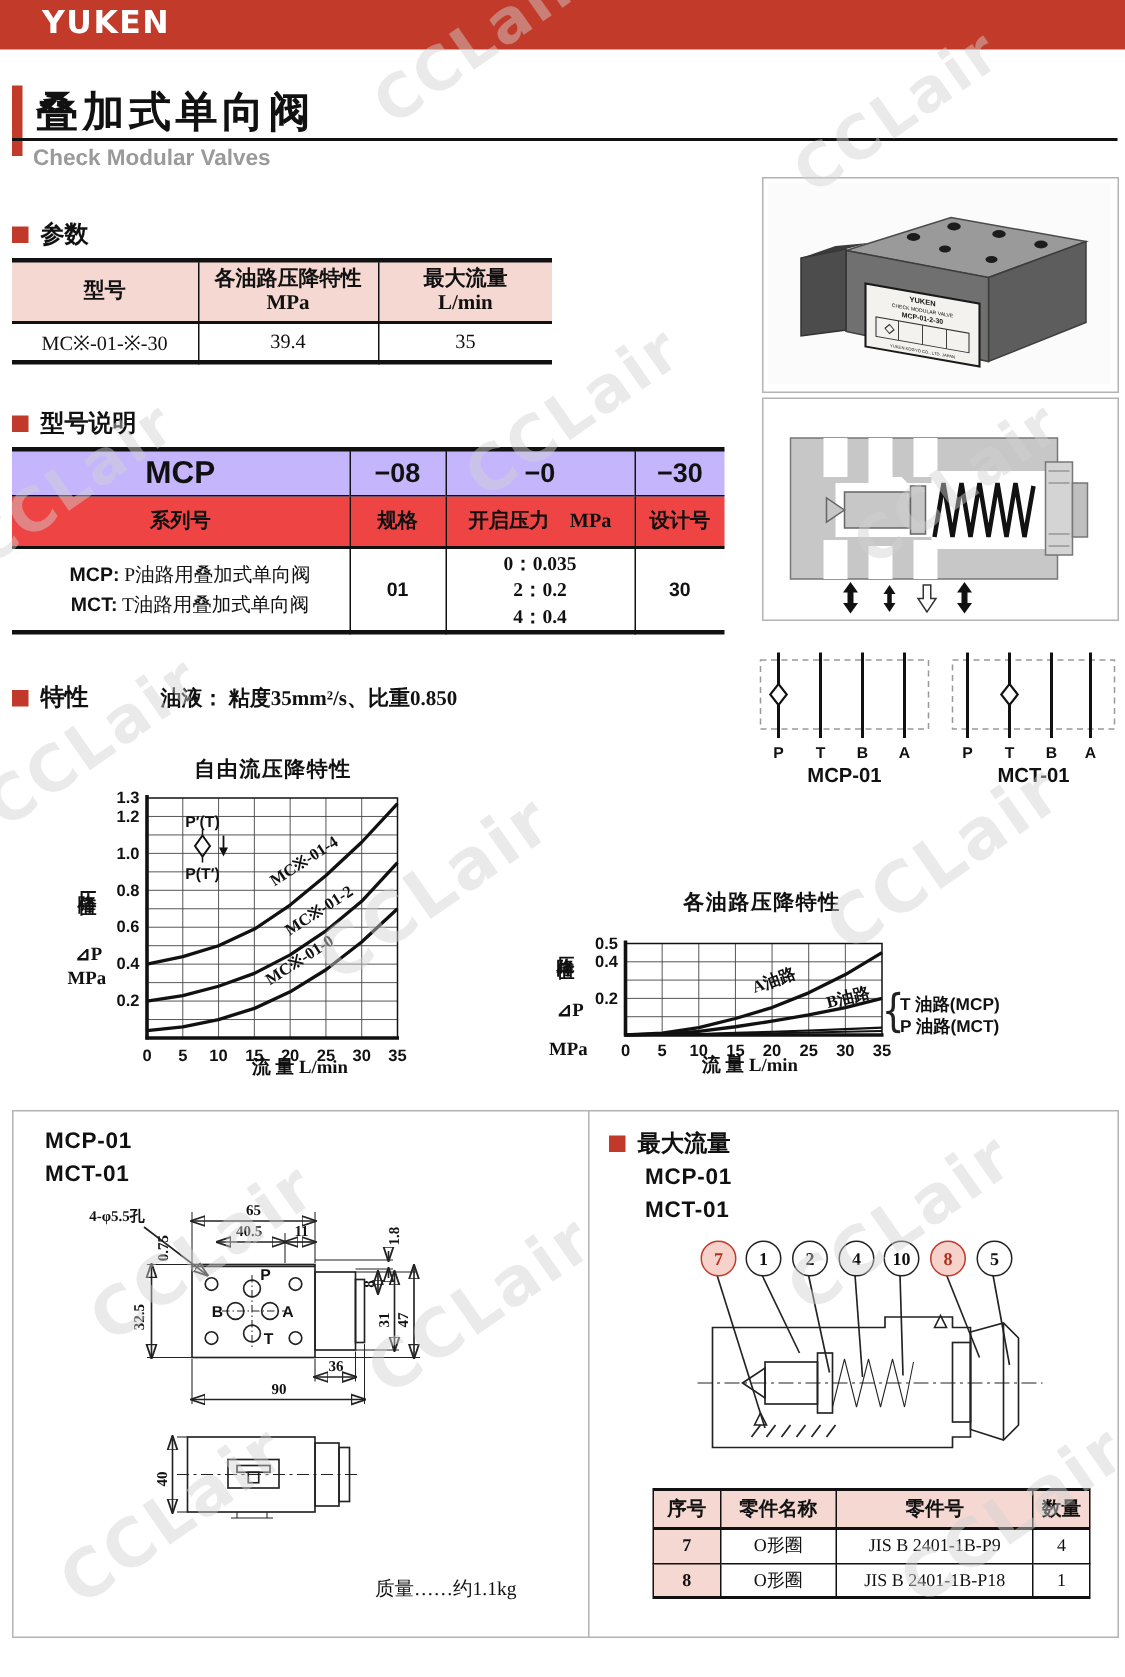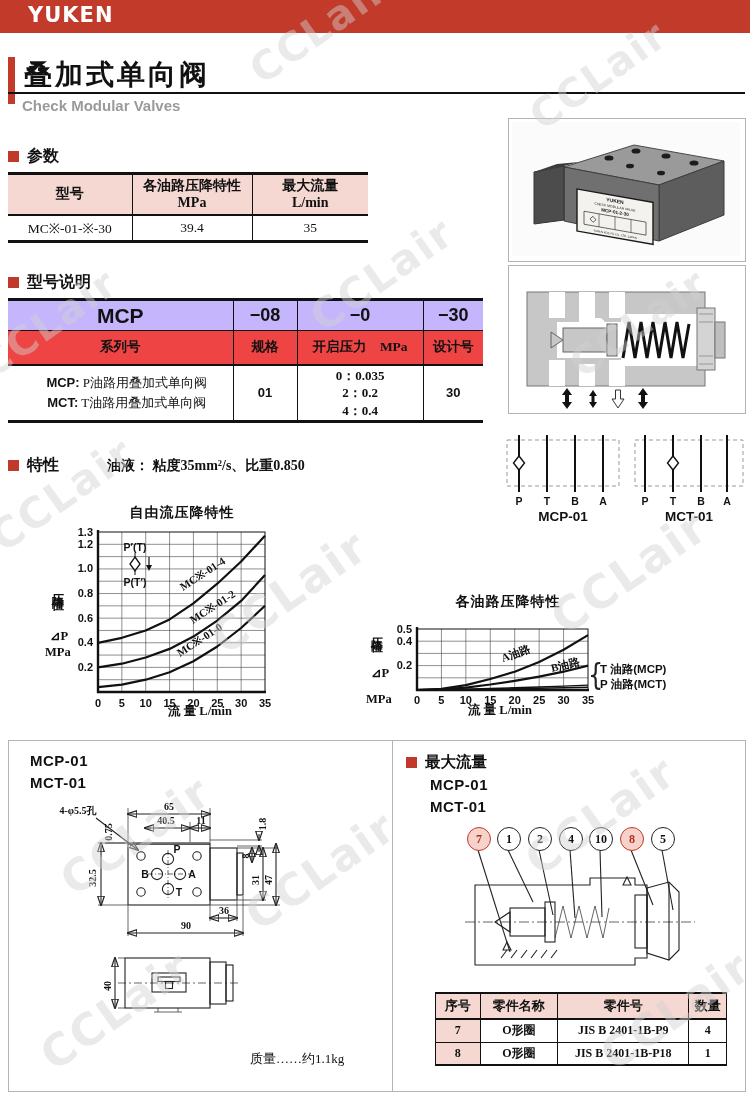--- a/index.html
+++ b/index.html
@@ -39,21 +39,21 @@
   .t-model .r2{background:#ef4444;border-bottom:2.5px solid #111;height:34px;}
   .t-model .r2 td{font-weight:600;font-size:13.5px;font-family:"Liberation Serif","DejaVu Serif",serif;}
   .t-model .r3{height:56px;}
   .t-model .r3 td{font-size:13px;}
   .mline{text-align:left;font-size:12.5px;line-height:1.5;padding-left:14px;font-family:"Liberation Serif","DejaVu Serif",serif;}
   .mline b{font-family:"Liberation Sans",sans-serif;}
   .plist{font-weight:600;font-size:13px;line-height:1.35;font-family:"Liberation Serif","DejaVu Serif",serif;}
   .bold14{font-weight:bold;font-size:14px;}
   .t-seal{left:435px;top:992px;width:292px;border-top:2.5px solid #111;border-bottom:2.5px solid #111;}
   .t-seal th,.t-seal td{border:1px solid #111;text-align:center;vertical-align:middle;
-      font-family:"Liberation Serif","DejaVu Serif",serif;font-weight:bold;}
+      font-family:"Liberation Serif","DejaVu Serif",serif;}
   .t-seal thead tr{background:#f5d8d2;border-bottom:2px solid #111;height:26px;}
   .t-seal thead th{font-weight:600;font-size:13px;}
   .t-seal tbody tr{height:23px;}
   .t-seal td{font-size:12px;}
   .t-seal td.no{background:#f5d8d2;font-weight:bold;}
   
   .gbox{position:absolute;border:1px solid #b3b3b3;background:#fff;z-index:1;}
   
   svg{position:absolute;overflow:visible;z-index:2;}
   svg text{font-family:"Liberation Sans","DejaVu Sans",sans-serif;fill:#111;}

